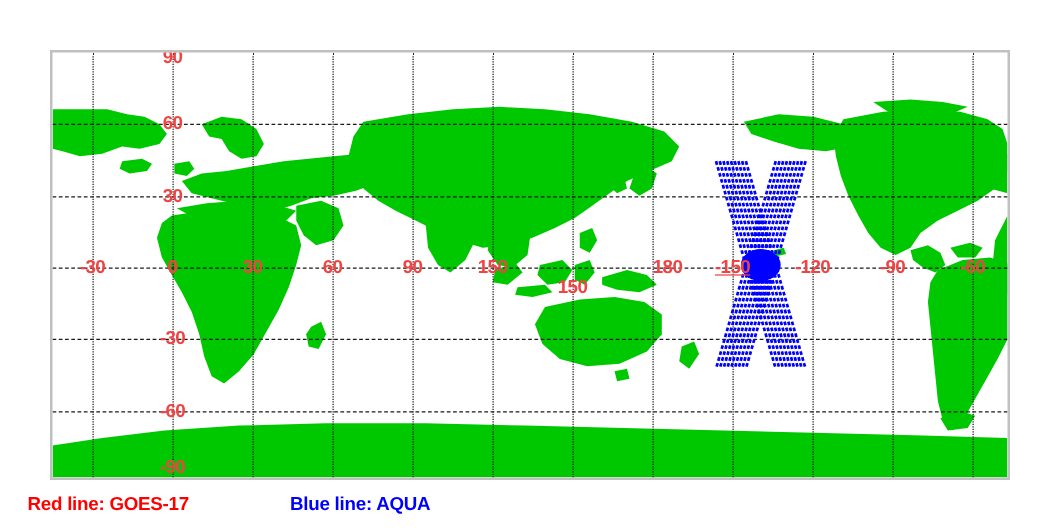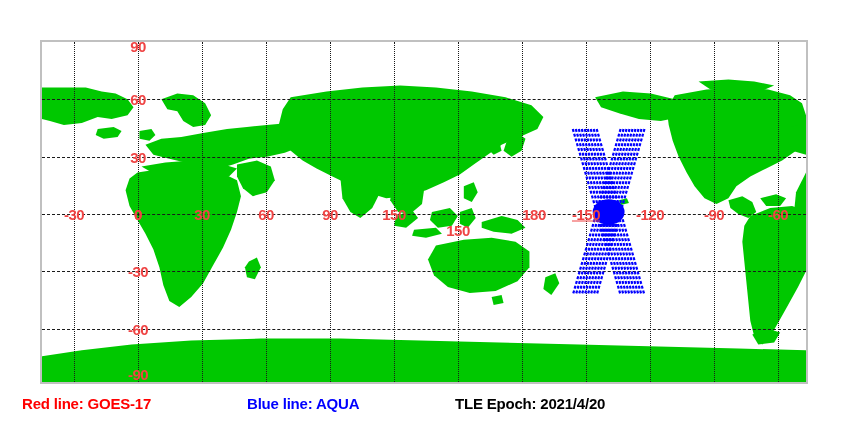--- a/index.html
+++ b/index.html
@@ -94,21 +94,21 @@
   }
   .legend-item {
     position: absolute;
     font-family: "Liberation Sans", sans-serif;
     font-size: 15px;
     font-weight: bold;
     white-space: nowrap;
     letter-spacing: -0.2px;
   }
   #legend-red   { left: 22px;  color: #ff0000; }
-  #legend-blue  { left: 247px; color: #0000ff; }
+  #legend-blue  { left: 232px; color: #0000ff; }
   #legend-epoch { left: 455px; color: #000000; }
 </style>
 </head>
 <body>
 
 <div id="map-container">
   <div id="map-inner">
 
     <svg id="coastline-svg" viewBox="0 0 768 344" preserveAspectRatio="none">
       <g fill="#00c800" stroke="none">
@@ -236,14 +236,13 @@
         <div class="axis-label" style="left: 96px; top: 229.333px;">-30</div>
         <div class="axis-label" style="left: 96px; top: 286.667px;">-60</div>
         <div class="axis-label" style="left: 96px; top: 332px;">-90</div>
       </div>
   </div>
 </div>
 
 <div id="footer">
   <div class="legend-item" id="legend-red">Red line: GOES-17</div>
   <div class="legend-item" id="legend-blue">Blue line: AQUA</div>
-  <div class="legend-item" id="legend-epoch">TLE Epoch: 2021/4/20</div>
 </div>
 
 </body></html>

